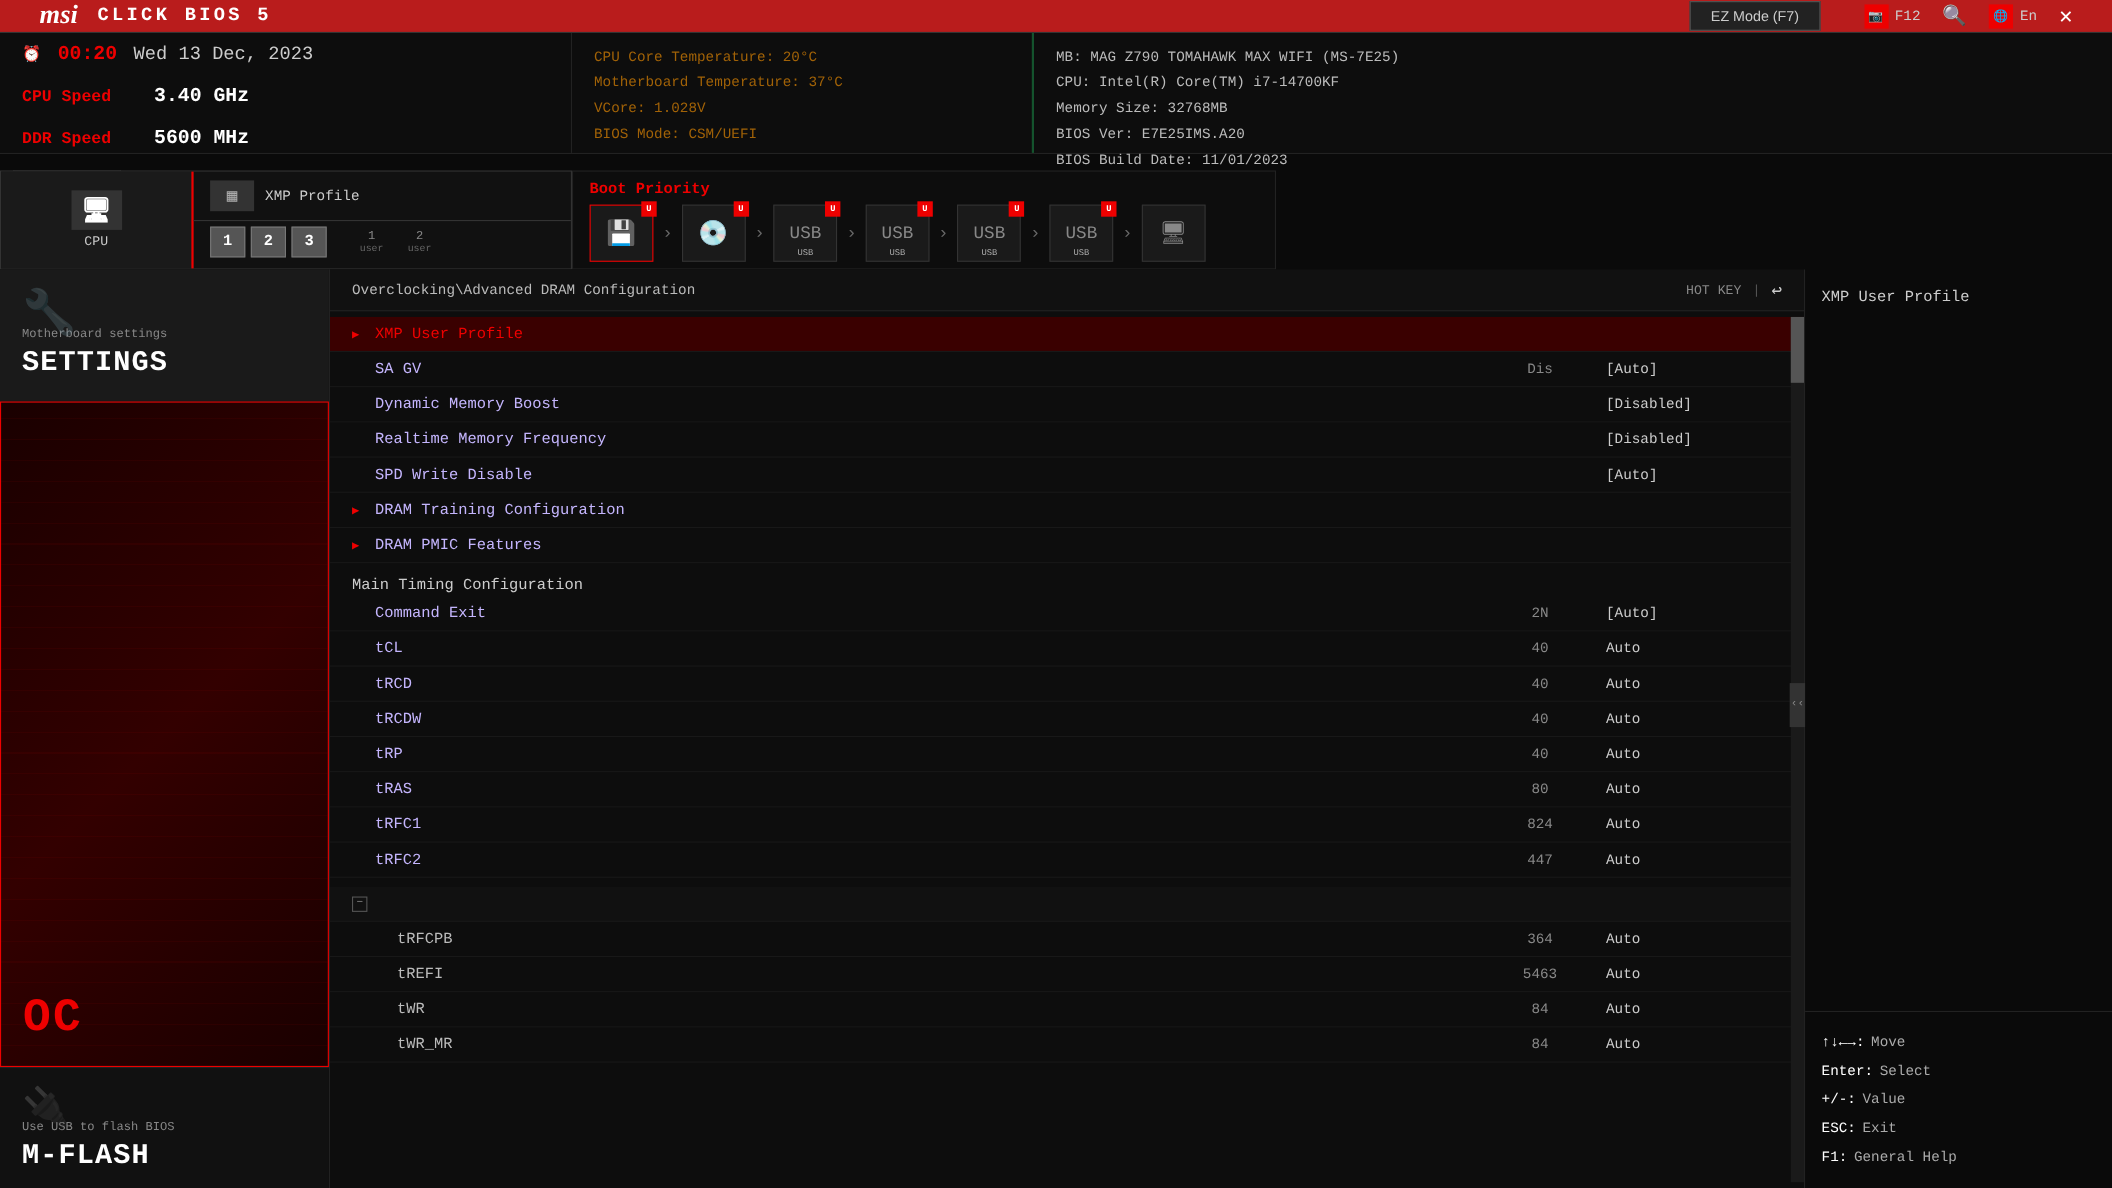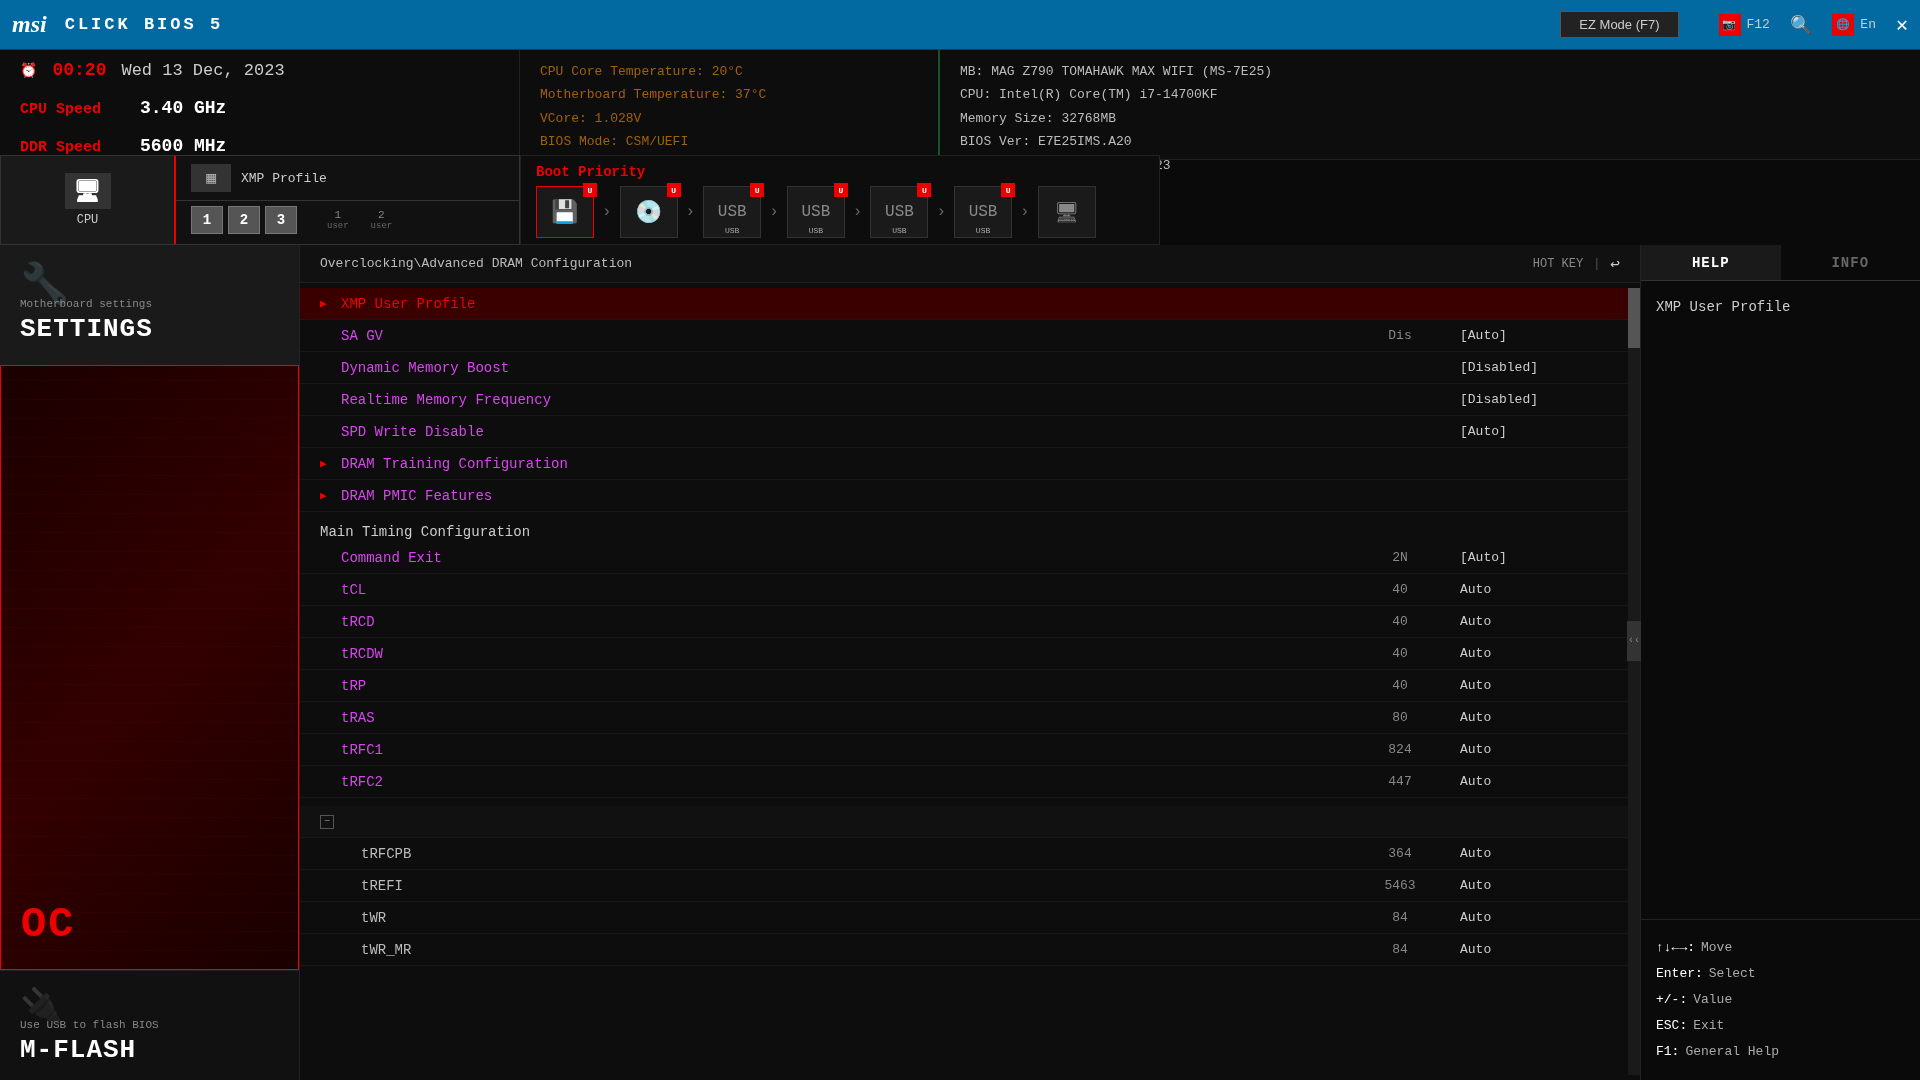--- a/index.html
+++ b/index.html
@@ -9,25 +9,25 @@
       background: #0a0a0a;
       font-family: 'Courier New', monospace;
       color: #ccc;
       overflow: hidden;
       position: relative;
     }
 
     
     #topbar {
       width: 100%;
-      height: 50px;
-      background: #0369a1;
-      display: flex;
-      align-items: center;
-      padding: 0 12px;
+      height: 30px;
+      background: #b91c1c;
+      display: flex;
+      align-items: center;
+      padding: 0 36px;
       border-bottom: 1px solid #333;
       position: relative;
     }
     #logo {
       color: #fff;
       font-size: 22px;
       font-weight: bold;
       font-style: italic;
       margin-right: 10px;
     }
@@ -380,21 +380,21 @@
       width: 16px;
       color: #e00;
       font-size: 11px;
       margin-right: 5px;
       flex-shrink: 0;
     }
     .row-expand.collapse { color: #888; }
     .row-name {
       flex: 1;
       font-size: 14px;
-      color: #d946ef;
+      color: #c4b5fd;
     }
     .row-name.group-header { color: #e00; font-size: 14px; }
     .row-name.sub-item { color: #bbb; padding-left: 20px; }
     .row-value-mid {
       width: 120px;
       font-size: 13px;
       color: #888;
       text-align: center;
     }
     .row-value-right {
@@ -779,24 +779,20 @@
         </div>
 
         <div class="scrollbar">
           <div class="scrollbar-thumb"></div>
         </div>
       </div>
     </div>
   </div>
 
   <div id="help-panel" style="position:relative;">
-    <div id="help-tabs">
-      <div class="help-tab active">HELP</div>
-      <div class="help-tab inactive">INFO</div>
-    </div>
     <div id="help-content">
       <div id="help-content-title">XMP User Profile</div>
     </div>
 
     <div style="position:absolute;left:-14px;top:45%;width:14px;height:40px;background:#333;display:flex;align-items:center;justify-content:center;cursor:pointer;color:#888;font-size:10px;">
       ‹‹
     </div>
 
     <div id="keyboard-hints">
       <div class="key-hint">

